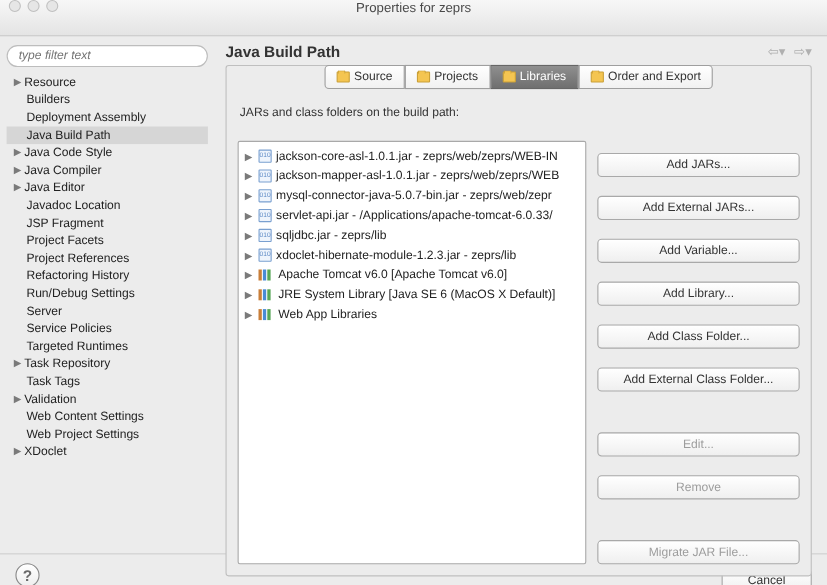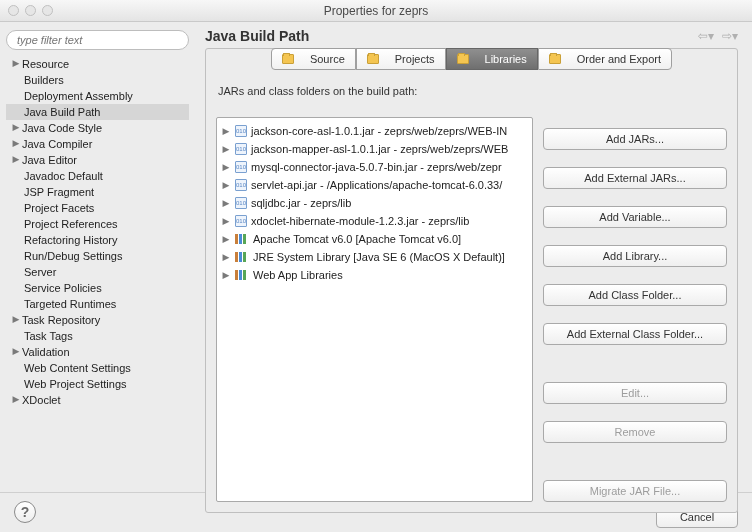--- a/index.html
+++ b/index.html
@@ -1,37 +1,37 @@
 <!DOCTYPE html>
 <html><head>
 <meta charset="utf-8">
 <style>
   * { box-sizing: border-box; margin: 0; padding: 0; font-family: "Lucida Grande", "Helvetica Neue", Arial, sans-serif; font-size: 11px; }
   body { background: #ececec; width: 752px; height: 532px; overflow: hidden; position: relative; }
-  .titlebar { height: 22px; background: linear-gradient(#f7f7f7,#e4e4e4); border-bottom: 1px solid #c9c9c9; display:flex; align-items:center; position:relative; }
+  .titlebar { height: 33px; background: linear-gradient(#f7f7f7,#e4e4e4); border-bottom: 1px solid #c9c9c9; display:flex; position:relative; }
   .traffic { display:flex; gap:6px; padding-left:8px; }
   .dot { width:11px; height:11px; border-radius:50%; background:#e6e6e6; border:1px solid #c0c0c0; }
   .wintitle { position:absolute; left:0; right:0; text-align:center; color:#4a4a4a; font-size:12px; }
   .content { display:flex; height:470px; }
   .sidebar { width:195px; padding:8px 6px 4px 6px; }
   .filter { width:100%; height:20px; border:1px solid #bdbdbd; border-radius:10px; padding:0 10px; color:#8a8a8a; background:#fff; outline:none; font-style:italic; }
   .tree { margin-top:6px; }
   .tree-item { height:16px; line-height:16px; display:flex; align-items:center; padding-left:6px; color:#222; cursor:default; white-space:nowrap; }
   .tree-item.child { padding-left:18px; }
   .tree-item.selected { background:#d6d6d6; }
   .arrow { display:inline-block; width:8px; text-align:center; margin-right:2px; color:#7a7a7a; font-size:9px; transform:translateY(-1px);}
   .arrow.closed::before { content:"▶"; }
   .main { flex:1; display:flex; flex-direction:column; padding:6px 14px 6px 10px; }
   .main-header { display:flex; align-items:center; justify-content:space-between; height:30px; }
   .main-title { font-size:14px; font-weight:bold; color:#333; }
   .nav-icons { display:flex; gap:8px; color:#b0b0b0; }
   .nav-icons span { font-size:12px; }
   .panel { flex:1; border:1px solid #bfbfbf; border-radius:3px; background:#ececec; margin-top:4px; position:relative; padding:30px 10px 10px 10px; display:flex; flex-direction:column; }
   .tabs { position:absolute; top:-1px; left:0; right:0; display:flex; justify-content:center; gap:-1px; }
-  .tab { height:22px; display:flex; align-items:center; gap:16px; padding:0 10px; border:1px solid #9f9f9f; background:linear-gradient(#fff,#f1f1f1); color:#333; }
+  .tab { height:22px; display:flex; align-items:center; gap:4px; padding:0 10px; border:1px solid #9f9f9f; background:linear-gradient(#fff,#f1f1f1); color:#333; }
   .tab:first-child { border-top-left-radius:4px; border-bottom-left-radius:4px; }
   .tab:last-child { border-top-right-radius:4px; border-bottom-right-radius:4px; }
   .tab.active { background:linear-gradient(#8f8f8f,#6f6f6f); color:#fff; border-color:#666; }
   .tab-icon { width:12px; height:10px; display:inline-block; }
   .folder-icon { background: #f4c551; border:1px solid #caa038; border-radius:1px; position:relative; }
   .folder-icon::before { content:""; position:absolute; top:-2px; left:0; width:5px; height:2px; background:#f4c551; border:1px solid #caa038; border-bottom:none; border-radius:1px 1px 0 0;}
   .panel-label { color:#333; margin:6px 0 20px 2px; }
   .panel-body { display:flex; flex:1; gap:10px; }
   .listbox { flex:1; background:#fff; border:1px solid #a9a9a9; border-radius:2px; padding:4px 2px; overflow:hidden; }
   .list-row { height:18px; display:flex; align-items:center; gap:4px; padding-left:2px; white-space:nowrap; color:#222; }
@@ -87,21 +87,21 @@
         </div>
         <div class="tree-item">
           <span class="arrow closed"></span>
           <span>Java Compiler</span>
         </div>
         <div class="tree-item">
           <span class="arrow closed"></span>
           <span>Java Editor</span>
         </div>
         <div class="tree-item child">
-          <span>Javadoc Default</span>
+          <span>Javadoc Location</span>
         </div>
         <div class="tree-item child">
           <span>JSP Fragment</span>
         </div>
         <div class="tree-item child">
           <span>Project Facets</span>
         </div>
         <div class="tree-item child">
           <span>Project References</span>
         </div>

